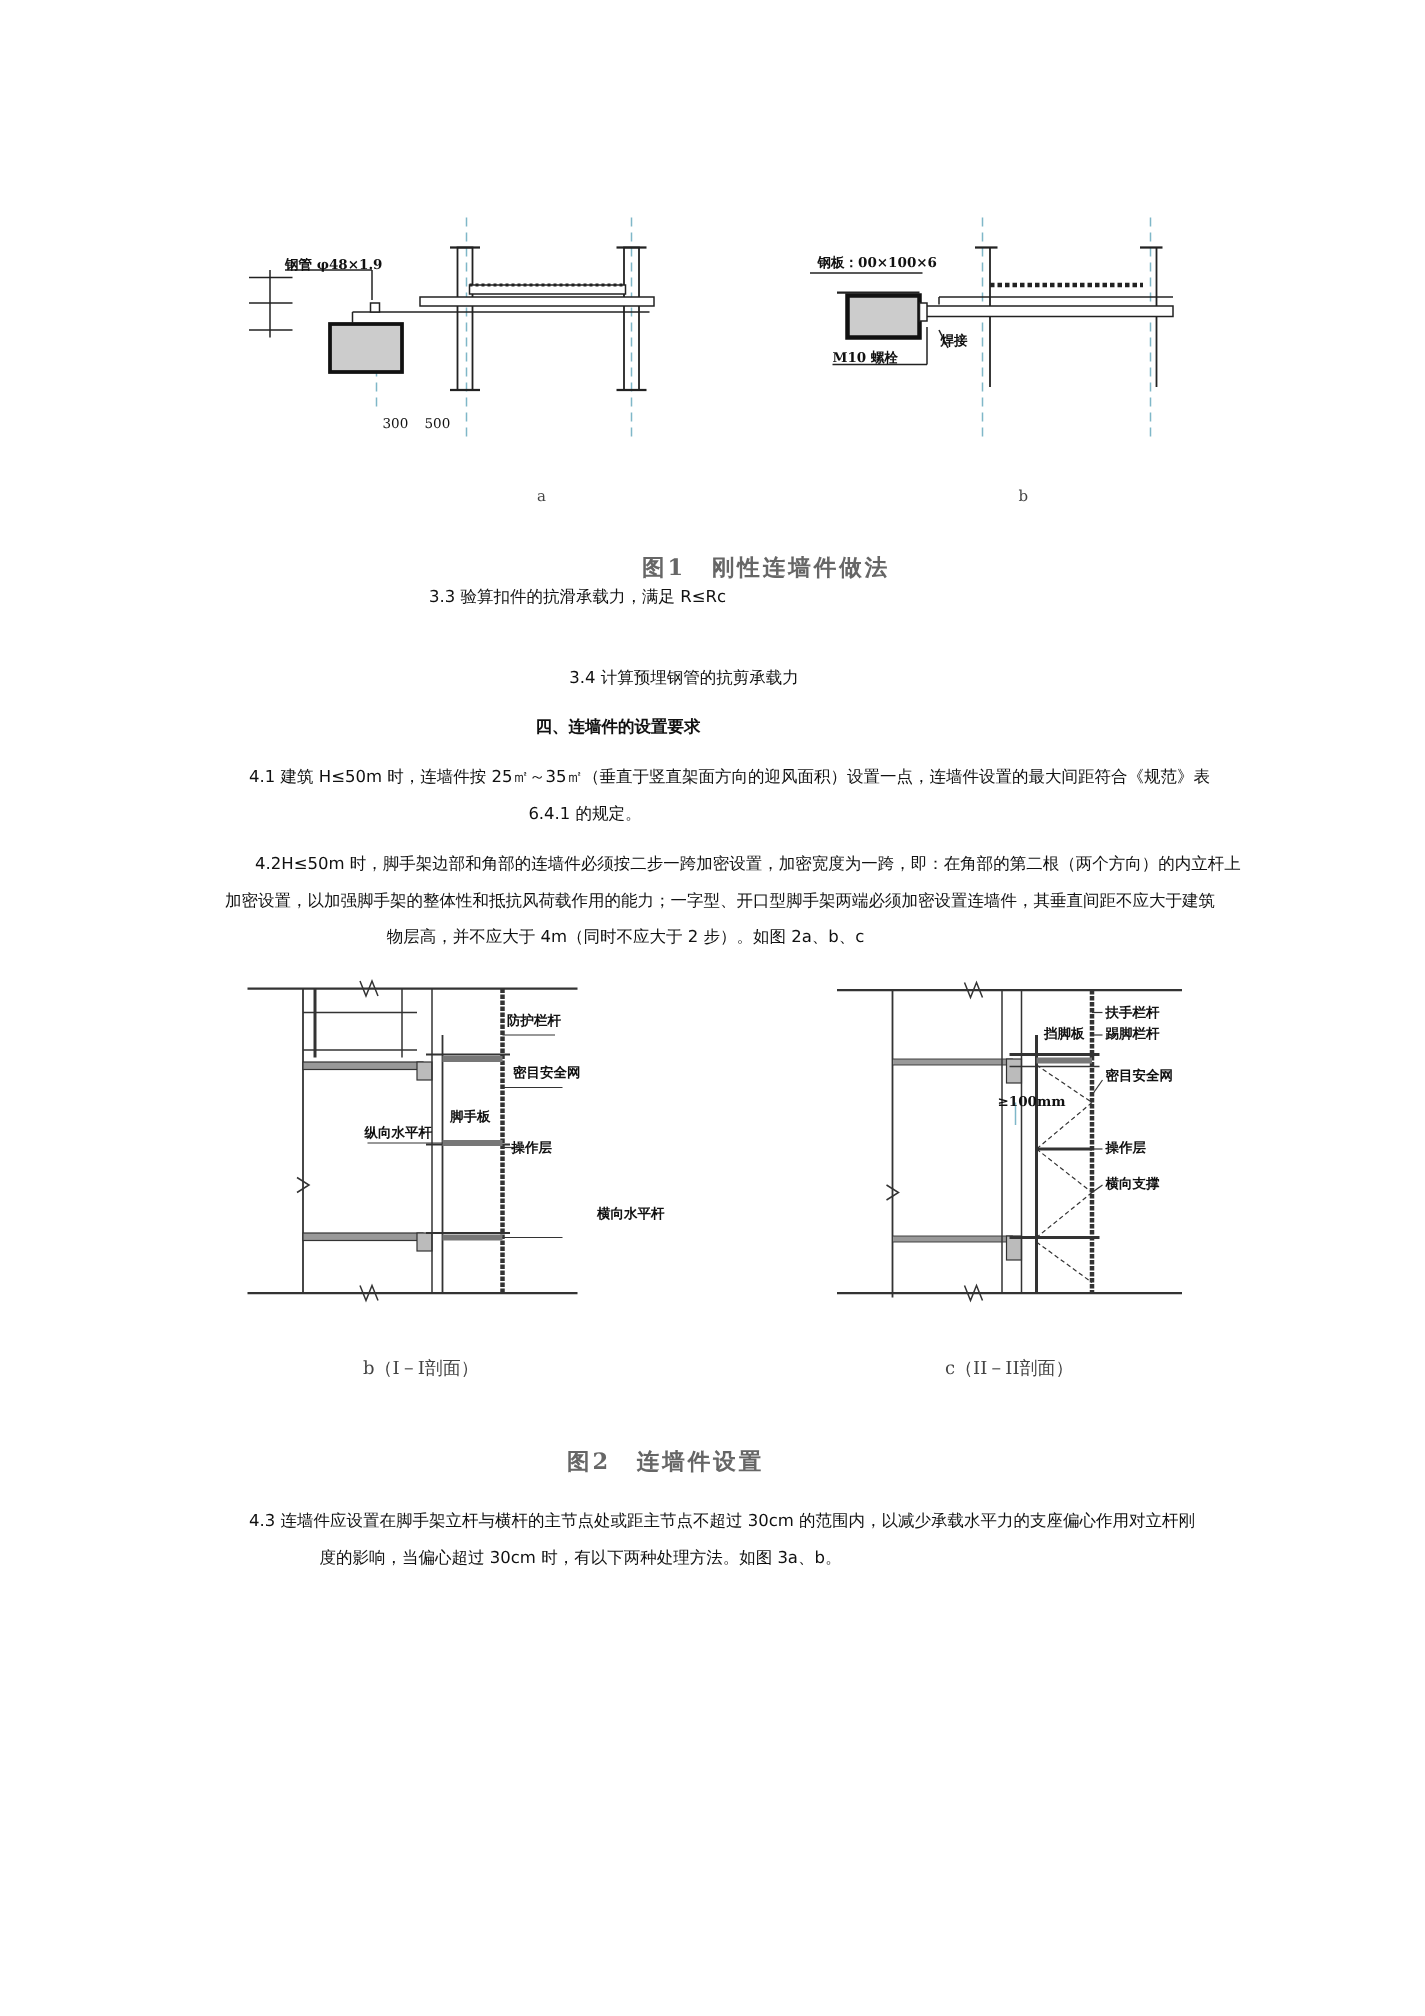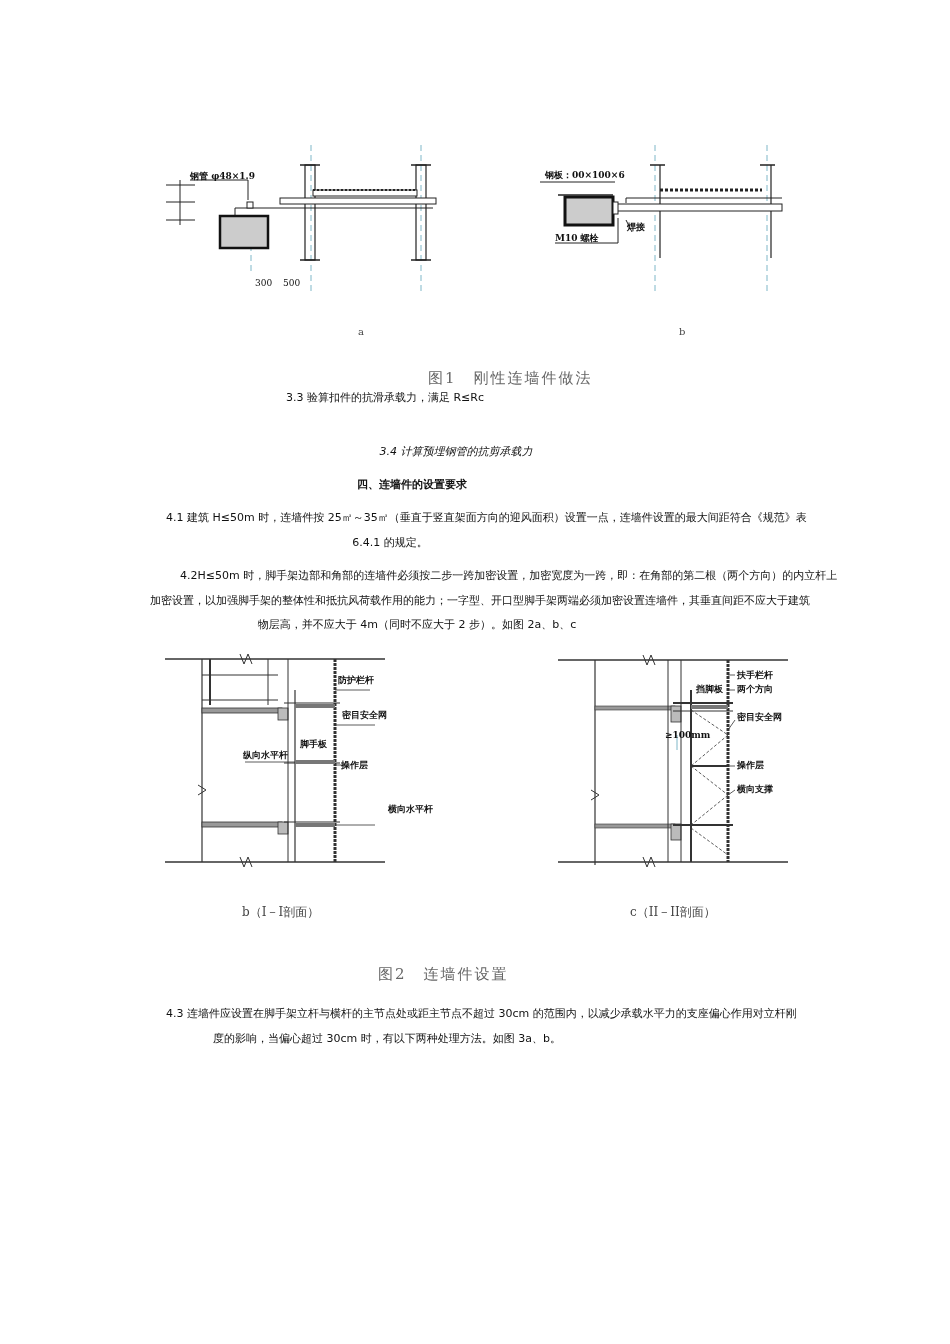--- a/index.html
+++ b/index.html
@@ -2,21 +2,21 @@
 <html><head>
 <meta charset="utf-8">
 <style>
   html, body { margin: 0; padding: 0; background: #ffffff; }
   body { width: 950px; height: 1344px; position: relative; overflow: hidden;
          font-family: "DejaVu Sans", "Liberation Sans", sans-serif; color: #111; }
   .abs { position: absolute; }
   .para { position: absolute; font-size: 11px; line-height: 11px; white-space: nowrap; color: #111; }
   .center { text-align: center; }
   .bold { font-weight: bold; }
-  .caption { position: absolute; font-family: "DejaVu Serif", "Liberation Serif", serif; color: #666; font-size: 15px; letter-spacing: 2px; white-space: nowrap; }
+  .caption { position: absolute; font-family: "DejaVu Serif", "Liberation Serif", serif; color: #666; font-size: 15px; letter-spacing: 2px; white-space: nowrap; font-weight: bold; }
   .sublabel { position: absolute; font-family: "DejaVu Serif", "Liberation Serif", serif; color: #444; font-size: 12px; white-space: nowrap; }
   .figlabel { position: absolute; font-family: "DejaVu Serif", "Liberation Serif", serif; font-size: 9px; color: #111; white-space: nowrap; font-weight: bold; }
   svg { position: absolute; overflow: visible; }
 </style>
 </head>
 <body>
 
 <div class="abs" style="left:160px;top:140px;width:640px;height:260px;">
 
   <svg width="300" height="180" style="left:0;top:0;">
@@ -79,27 +79,27 @@
   </svg>
   <span class="figlabel" style="left:385px;top:29px;">钢板：00×100×6</span>
   <span class="figlabel" style="left:395px;top:92px;text-align:right;">M10 螺栓</span>
   <span class="figlabel" style="left:467px;top:81px;">焊接</span>
   <span class="sublabel" style="left:519px;top:186px;font-size:10px;">b</span>
 
   <span class="caption" style="left:268px;top:229px;">图1　刚性连墙件做法</span>
 </div>
 
 <div class="para center" style="left:0;width:770px;top:392px;">3.3 验算扣件的抗滑承载力，满足 R≤Rc</div>
-<div class="para center" style="left:0;width:912px;top:446px;font-style:italic;">3.4 计算预埋钢管的抗剪承载力</div>
+<div class="para center" style="left:0;width:912px;top:446px;">3.4 计算预埋钢管的抗剪承载力</div>
 <div class="para center bold" style="left:0;width:824px;top:479px;">四、连墙件的设置要求</div>
 
 <div class="para" style="left:166px;top:512px;">4.1 建筑 H≤50m 时，连墙件按 25㎡～35㎡（垂直于竖直架面方向的迎风面积）设置一点，连墙件设置的最大间距符合《规范》表</div>
 <div class="para center" style="left:0;width:780px;top:537px;">6.4.1 的规定。</div>
 
-<div class="para" style="left:180px;top:570px;text-align:right;">4.2H≤50m 时，脚手架边部和角部的连墙件必须按二步一跨加密设置，加密宽度为一跨，即：在角部的第二根（两个方向）的内立杆上</div>
+<div class="para" style="left:170px;top:570px;text-align:right;">4.2H≤50m 时，脚手架边部和角部的连墙件必须按二步一跨加密设置，加密宽度为一跨，即：在角部的第二根（两个方向）的内立杆上</div>
 <div class="para" style="left:150px;top:595px;">加密设置，以加强脚手架的整体性和抵抗风荷载作用的能力；一字型、开口型脚手架两端必须加密设置连墙件，其垂直间距不应大于建筑</div>
 <div class="para center" style="left:0;width:834px;top:619px;">物层高，并不应大于 4m（同时不应大于 2 步）。如图 2a、b、c</div>
 
 <div class="abs" style="left:155px;top:645px;width:640px;height:345px;">
 
   <svg width="240" height="225" style="left:5px;top:5px;">
     <line x1="5" y1="9" x2="225" y2="9" stroke="#333" stroke-width="1.5"></line>
     <line x1="5" y1="212" x2="225" y2="212" stroke="#333" stroke-width="1.5"></line>
     <path d="M80,4 L84,14 L88,4 L92,14" fill="none" stroke="#333" stroke-width="1"></path>
     <path d="M80,207 L84,217 L88,207 L92,217" fill="none" stroke="#333" stroke-width="1"></path>
@@ -131,21 +131,21 @@
     <line x1="175" y1="75" x2="215" y2="75" stroke="#333" stroke-width="0.8"></line>
     <line x1="85" y1="112" x2="135" y2="112" stroke="#333" stroke-width="0.8"></line>
     <line x1="175" y1="115" x2="185" y2="115" stroke="#333" stroke-width="0.8"></line>
     <line x1="175" y1="175" x2="215" y2="175" stroke="#333" stroke-width="0.8"></line>
   </svg>
   <span class="figlabel" style="left:183px;top:29px;">防护栏杆</span>
   <span class="figlabel" style="left:187px;top:64px;">密目安全网</span>
   <span class="figlabel" style="left:145px;top:93px;">脚手板</span>
   <span class="figlabel" style="left:88px;top:104px;">纵向水平杆</span>
   <span class="figlabel" style="left:186px;top:114px;">操作层</span>
-  <span class="figlabel" style="left:186px;top:158px;padding-left:47px;">横向水平杆</span>
+  <span class="figlabel" style="left:196px;top:158px;padding-left:47px;">横向水平杆</span>
   <span class="sublabel" style="left:87px;top:259px;">b（I－I剖面）</span>
 
   <svg width="240" height="225" style="left:398px;top:5px;">
     <line x1="5" y1="10" x2="235" y2="10" stroke="#333" stroke-width="1.5"></line>
     <line x1="5" y1="212" x2="235" y2="212" stroke="#333" stroke-width="1.5"></line>
     <path d="M90,5 L94,15 L98,5 L102,15" fill="none" stroke="#333" stroke-width="1"></path>
     <path d="M90,207 L94,217 L98,207 L102,217" fill="none" stroke="#333" stroke-width="1"></path>
     <line x1="42" y1="10" x2="42" y2="215" stroke="#333" stroke-width="1.2"></line>
     <path d="M38,140 L46,145 L38,150" fill="none" stroke="#333" stroke-width="1"></path>
 
@@ -172,21 +172,21 @@
 
     <line x1="175" y1="25" x2="182" y2="25" stroke="#333" stroke-width="0.8"></line>
     <line x1="175" y1="40" x2="182" y2="40" stroke="#333" stroke-width="0.8"></line>
     <line x1="175" y1="80" x2="182" y2="70" stroke="#333" stroke-width="0.8"></line>
     <line x1="175" y1="116" x2="182" y2="116" stroke="#333" stroke-width="0.8"></line>
     <line x1="175" y1="145" x2="182" y2="140" stroke="#333" stroke-width="0.8"></line>
     <line x1="124" y1="85" x2="124" y2="100" stroke="#7fb7c8" stroke-width="1"></line>
   </svg>
   <span class="figlabel" style="left:582px;top:24px;">扶手栏杆</span>
   <span class="figlabel" style="left:541px;top:38px;">挡脚板</span>
-  <span class="figlabel" style="left:582px;top:38px;">两个方向</span>
+  <span class="figlabel" style="left:582px;top:38px;">踢脚栏杆</span>
   <span class="figlabel" style="left:582px;top:66px;">密目安全网</span>
   <span class="figlabel" style="left:510px;top:85px;font-weight:bold;">≥100mm</span>
   <span class="figlabel" style="left:582px;top:114px;">操作层</span>
   <span class="figlabel" style="left:582px;top:138px;">横向支撑</span>
   <span class="sublabel" style="left:475px;top:259px;">c（II－II剖面）</span>
 
   <span class="caption" style="left:223px;top:320px;">图2　连墙件设置</span>
 </div>
 
 <div class="para" style="left:166px;top:1008px;">4.3 连墙件应设置在脚手架立杆与横杆的主节点处或距主节点不超过 30cm 的范围内，以减少承载水平力的支座偏心作用对立杆刚</div>

